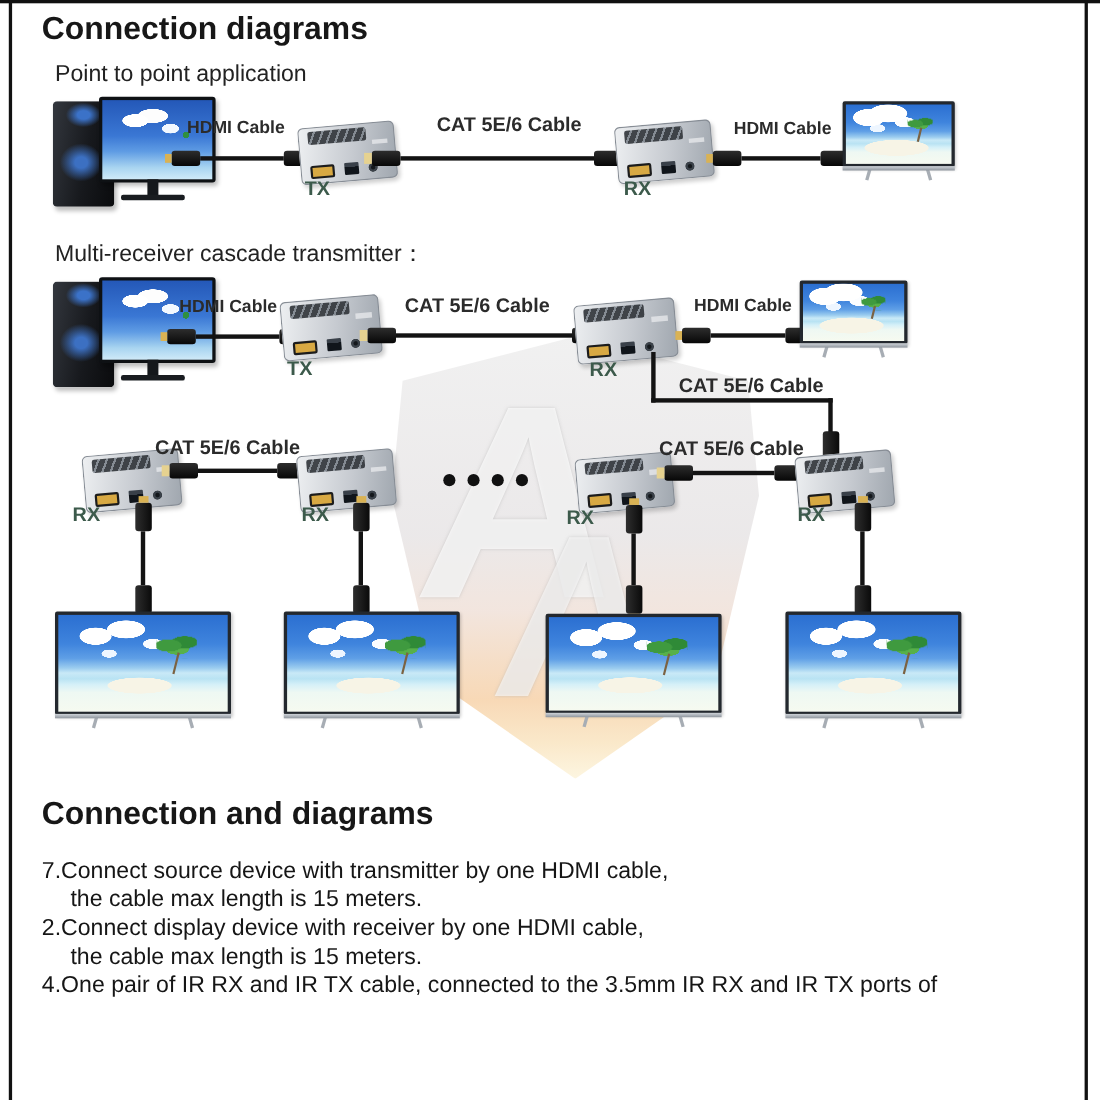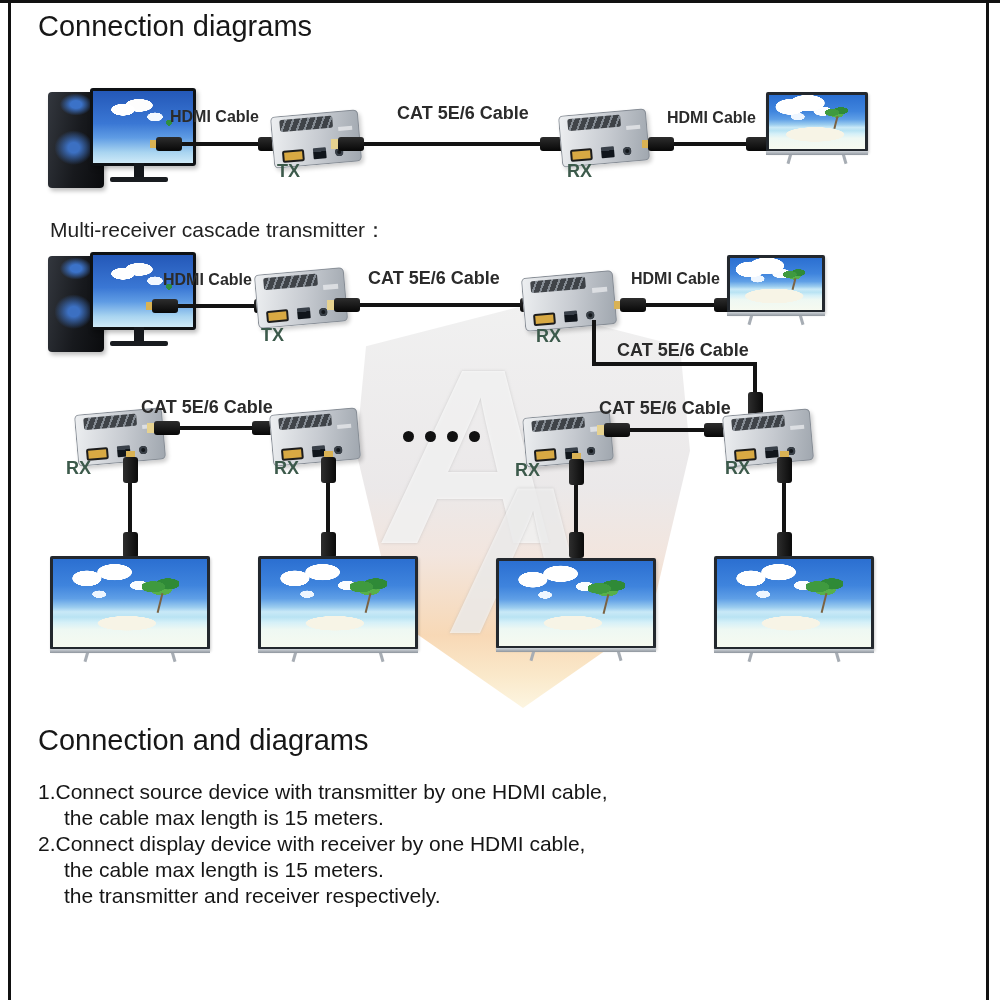--- a/index.html
+++ b/index.html
@@ -4,21 +4,21 @@
 <style>
   html,body{margin:0;padding:0;background:#fff;}
   #page{position:relative;width:1000px;height:1000px;background:#fff;overflow:hidden;
         font-family:"Liberation Sans",sans-serif;color:#1d1d1d;}
   
   .frame{position:absolute;background:#111;z-index:6;}
   .frame.top{left:0;top:0;width:100%;height:3px;}
   .frame.left{left:8px;top:0;bottom:0;width:3px;}
   .frame.right{right:11px;top:0;bottom:0;width:3px;}
 
-  .h1{position:absolute;font-size:29px;font-weight:400;color:#171717;white-space:nowrap;z-index:2;}
+  .h1{position:absolute;font-size:29px;font-weight:700;color:#171717;white-space:nowrap;z-index:2;}
   .sub{position:absolute;font-size:21px;font-weight:400;color:#222;white-space:nowrap;z-index:2;}
   .lbl{position:absolute;font-weight:700;color:#2b2b2b;white-space:nowrap;z-index:3;}
   .lbl.hdmi{font-size:16px;}
   .lbl.cat{font-size:18px;}
   .txrx{position:absolute;font-size:18px;font-weight:700;color:#3c5a4b;white-space:nowrap;z-index:3;}
 
   
   .watermark{position:absolute;left:356px;top:306px;width:334px;height:402px;z-index:0;}
   .wm-shield{position:absolute;inset:0;opacity:.8;
     clip-path:polygon(50% 100%,12% 78%,0 36%,3% 10%,50% 0,97% 10%,100% 36%,88% 78%);
@@ -118,20 +118,21 @@
   <div class="frame left"></div>
   <div class="frame right"></div>
 
   <div class="watermark">
     <div class="wm-shield"></div>
     <div class="wm-a a1">A</div>
     <div class="wm-a a2">A</div>
   </div>
 
   <div class="h1" style="left:38px;top:10px;">Connection diagrams</div>
+  <div class="sub" style="left:50px;top:56px;">Point to point application</div>
 
   <div class="pc" style="left:42px;top:88px;width:148px;height:104px;">
     <div class="pc-tower"></div>
     <div class="pc-monitor">
         <div class="pc-screen"></div>
       </div>
     <div class="pc-stand"></div>
     <div class="pc-base"></div>
   </div>
 
@@ -389,19 +390,19 @@
     <div class="tv-bar"></div>
     <div class="tv-legs">
         <span class="lg1"></span>
         <span class="lg2"></span>
       </div>
   </div>
 
   <div class="h1" style="left:38px;top:724px;">Connection and diagrams</div>
 
   <div class="instr">
-    <div>1.Connect source device with transmitter by one HDMI cable,</div>
+    <div>7.Connect source device with transmitter by one HDMI cable,</div>
     <div class="cont">the cable max length is 15 meters.</div>
     <div>2.Connect display device with receiver by one HDMI cable,</div>
     <div class="cont">the cable max length is 15 meters.</div>
-    <div class="cont">the transmitter and receiver respectively.</div>
+    <div>4.One pair of IR RX and IR TX cable, connected to the 3.5mm IR RX and IR TX ports of</div>
   </div>
 </div>
 
 </body></html>

